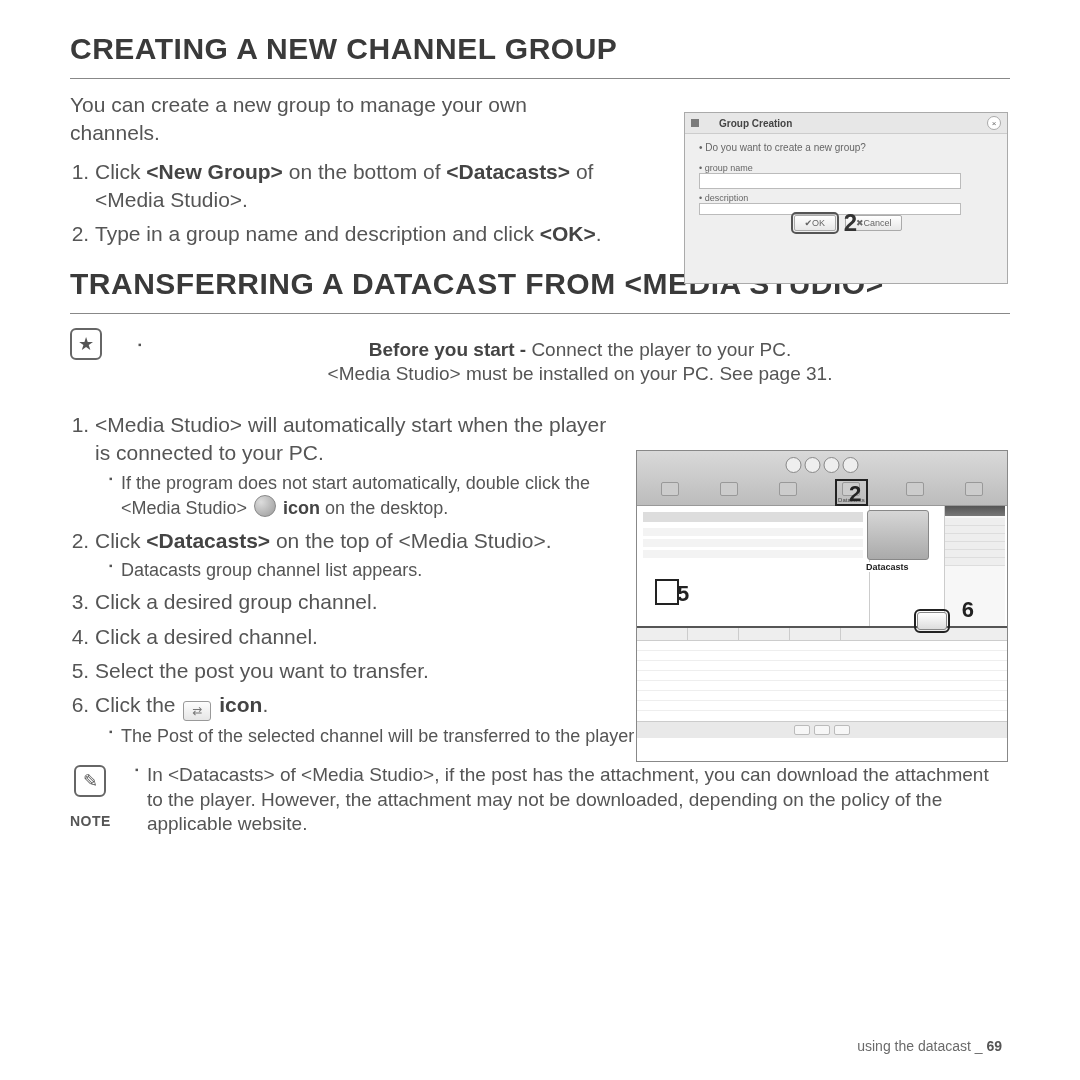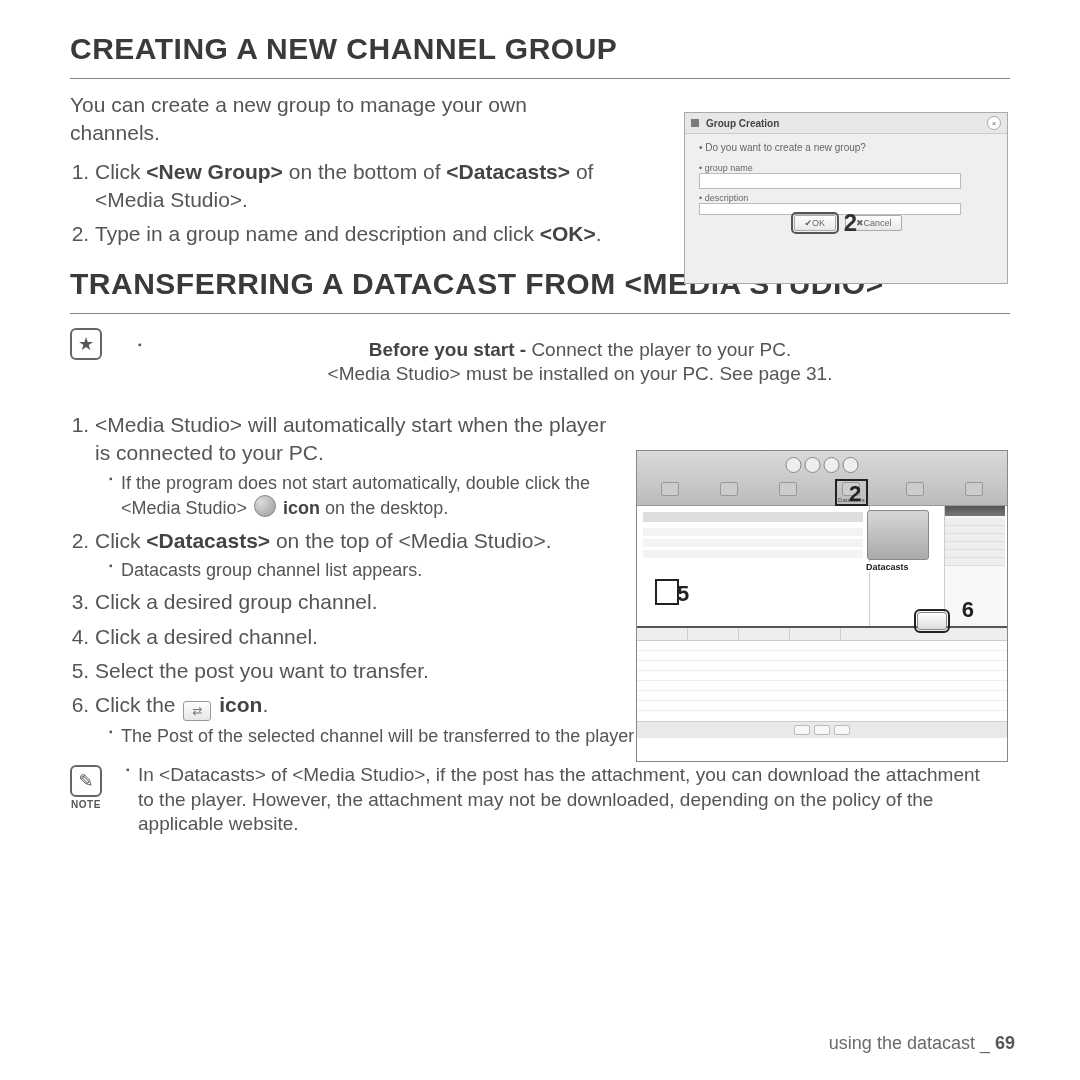--- a/index.html
+++ b/index.html
@@ -94,24 +94,24 @@
     margin-top: 2px;
   }
   .note-icon {
     width: 28px; height: 28px;
     border: 2px solid #666;
     border-radius: 6px;
     font-size: 18px;
     color: #555;
   }
   .note-label {
-    font-size: 10px;
+    font-size: 14px;
     font-weight: 700;
     color: #555;
-    margin-top: 2px;
+    margin-top: 16px;
     letter-spacing: 0.5px;
   }
   .noterow .sub, .noterow .sub li { font-size: 19px; width: 860px;}
   .noterow2 .sub li { font-size: 19px; }
 
   .app-icon {
     width: 20px; height: 20px;
     background: radial-gradient(circle at 30% 30%, #ddd, #999);
     border-radius: 50%;
     border: 1px solid #888;
@@ -142,21 +142,21 @@
     color: #666;
   }
   .dialog .titlebar {
     display: flex;
     justify-content: space-between;
     align-items: center;
     padding: 3px 6px;
     background: #e7e7e7;
     border-bottom: 1px solid #ccc;
   }
-  .dialog .titlebar .t { display:flex; align-items:center; gap:7px;}
+  .dialog .titlebar .t { display:flex; align-items:center; gap:20px;}
   .dialog .titlebar .sq {
     width:8px;height:8px;background:#7a7a7a;display:inline-block;
   }
   .dialog .close {
     width:12px;height:12px;border:1px solid #aaa;border-radius:50%;
     display:flex;align-items:center;justify-content:center;font-size:8px;background:#fff;
   }
   .dialog .body { padding: 6px 10px 4px 14px; }
   .dialog .q { margin: 2px 0 10px 0; }
   .dialog label { display:block; margin-top:4px; font-size:9px;}
@@ -250,22 +250,22 @@
     display:flex;justify-content:center;align-items:center;gap:4px;
   }
   .app .footer span{display:inline-block;padding:1px 6px;border:1px solid #bbb;border-radius:2px;background:#f7f7f7;font-size:6px;}
 
   .app .co2{position:absolute;left:212px;top:30px;font-size:22px;font-weight:900;color:#222;}
   .app .co5{position:absolute;left:40px;top:130px;font-size:22px;font-weight:900;color:#222;}
   .app .co5b{position:absolute;left:18px;top:128px;width:20px;height:22px;border:2px solid #222;}
   .app .co6{position:absolute;right:33px;top:146px;font-size:22px;font-weight:900;color:#222;}
 
   .footer-text{
-    position:absolute; bottom:26px; right:65px;
-    font-size:18px; color:#6a6a6a;
+    position:absolute; bottom:26px; right:78px;
+    font-size:14px; color:#6a6a6a;
   }
   .footer-text b{color:#555;}
   .wide-sub { width: 890px !important; }
 </style>
 </head>
 <body>
 
 <div class="page">
 
   <h2>CREATING A NEW CHANNEL GROUP</h2>

